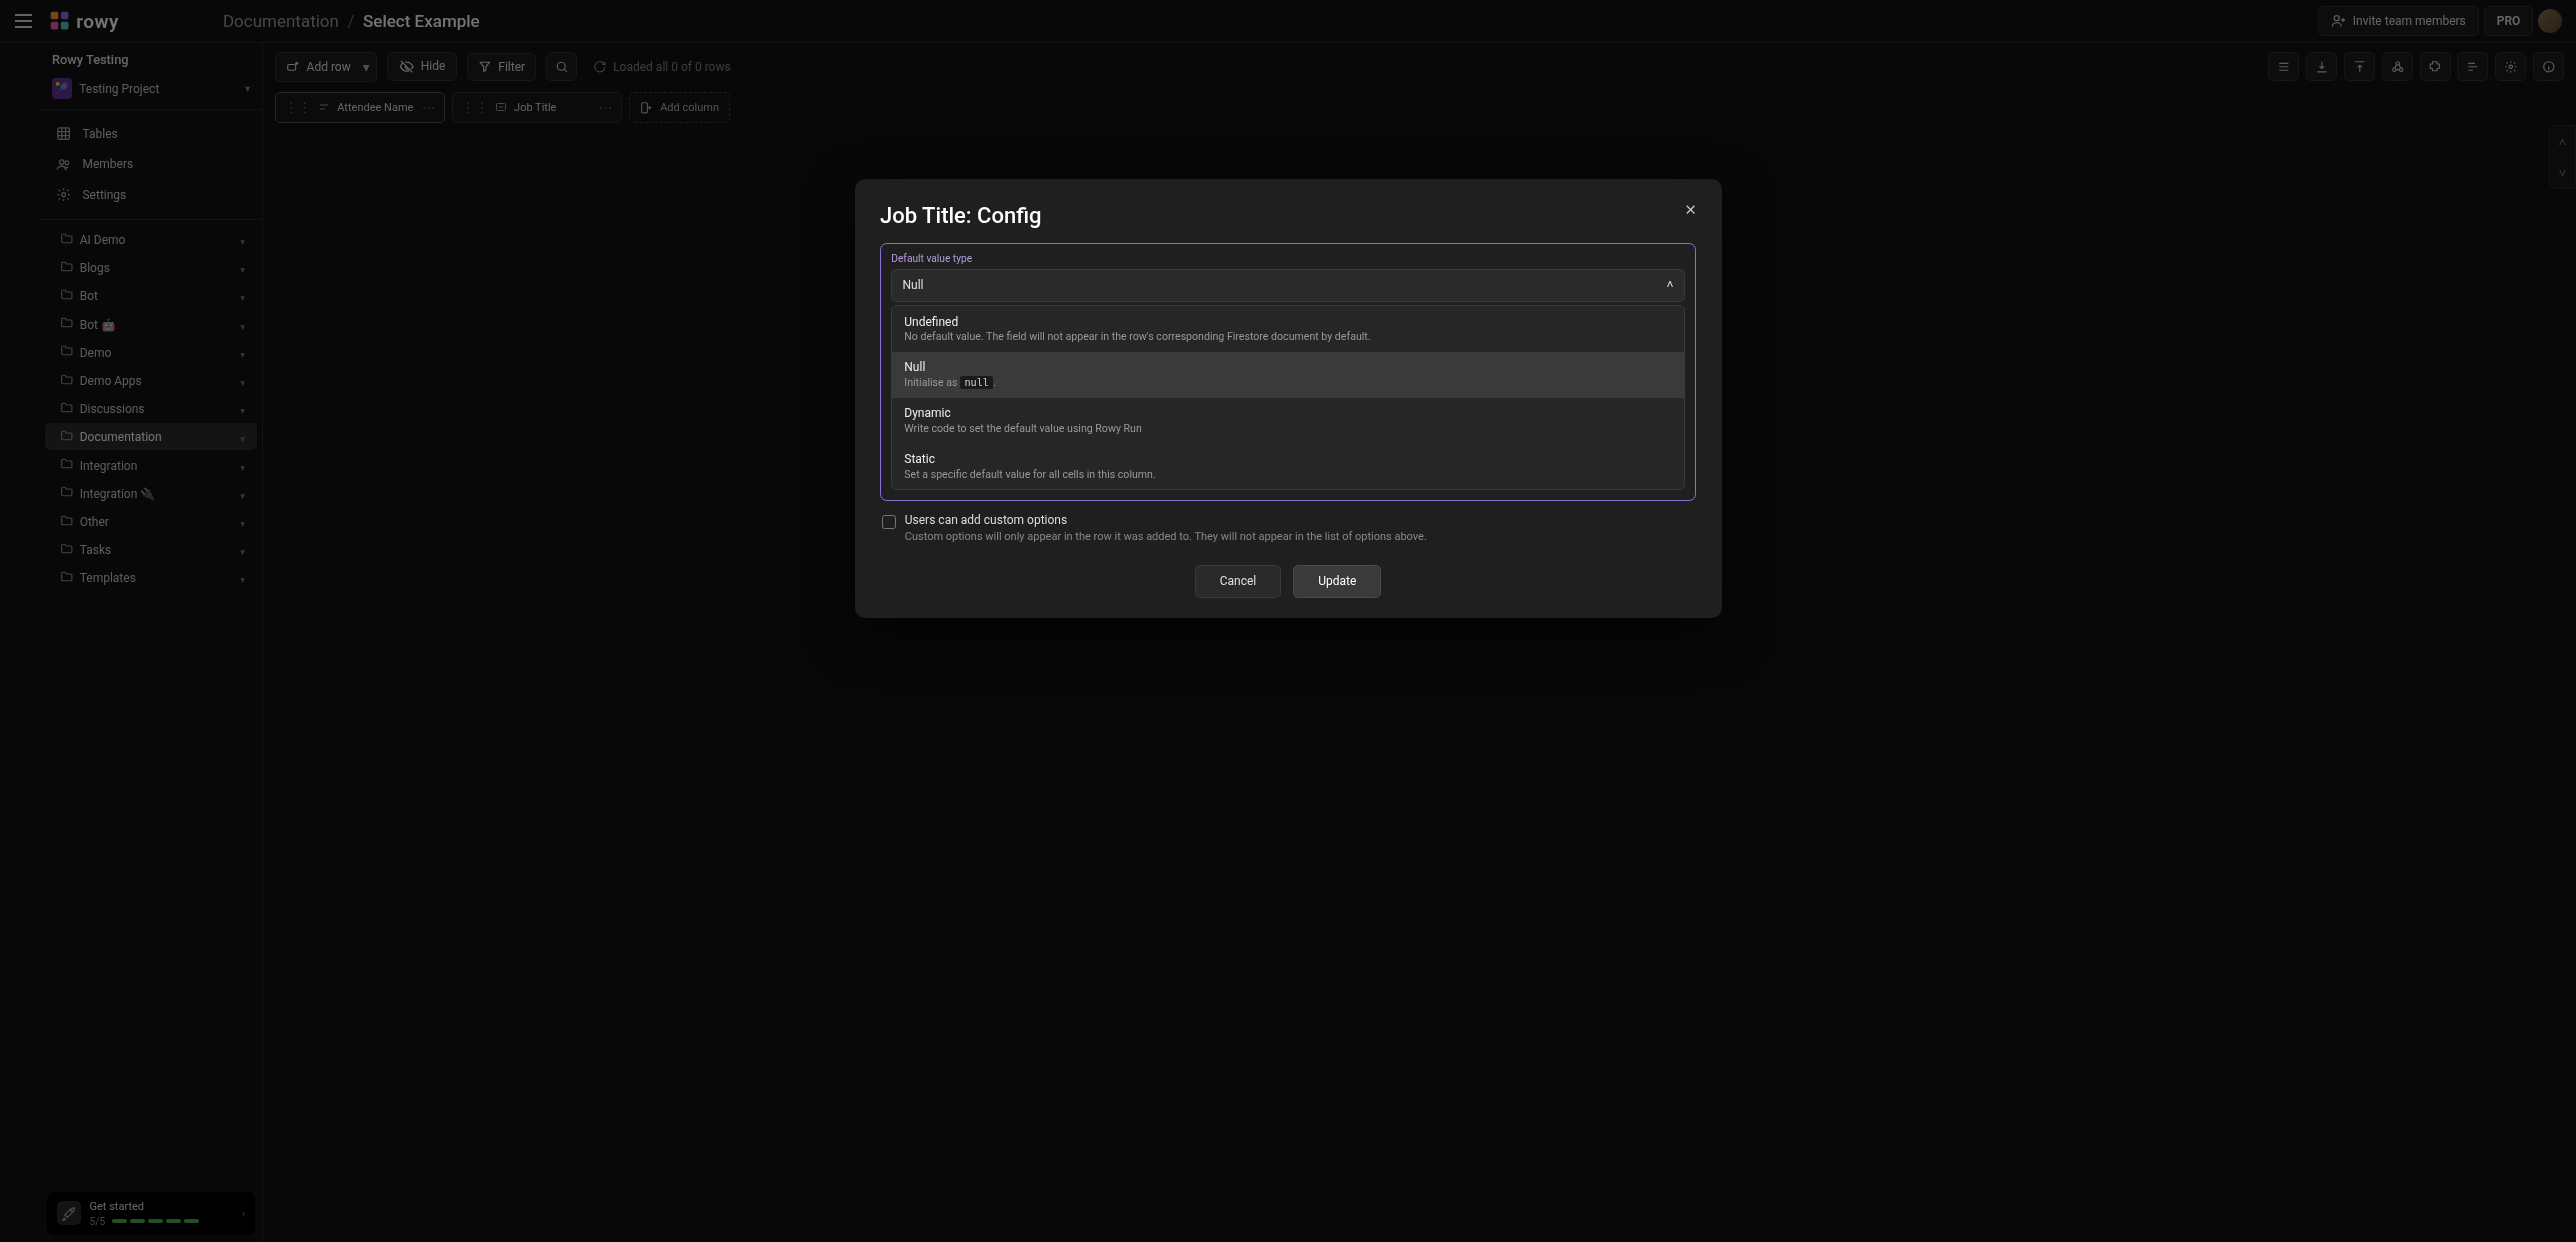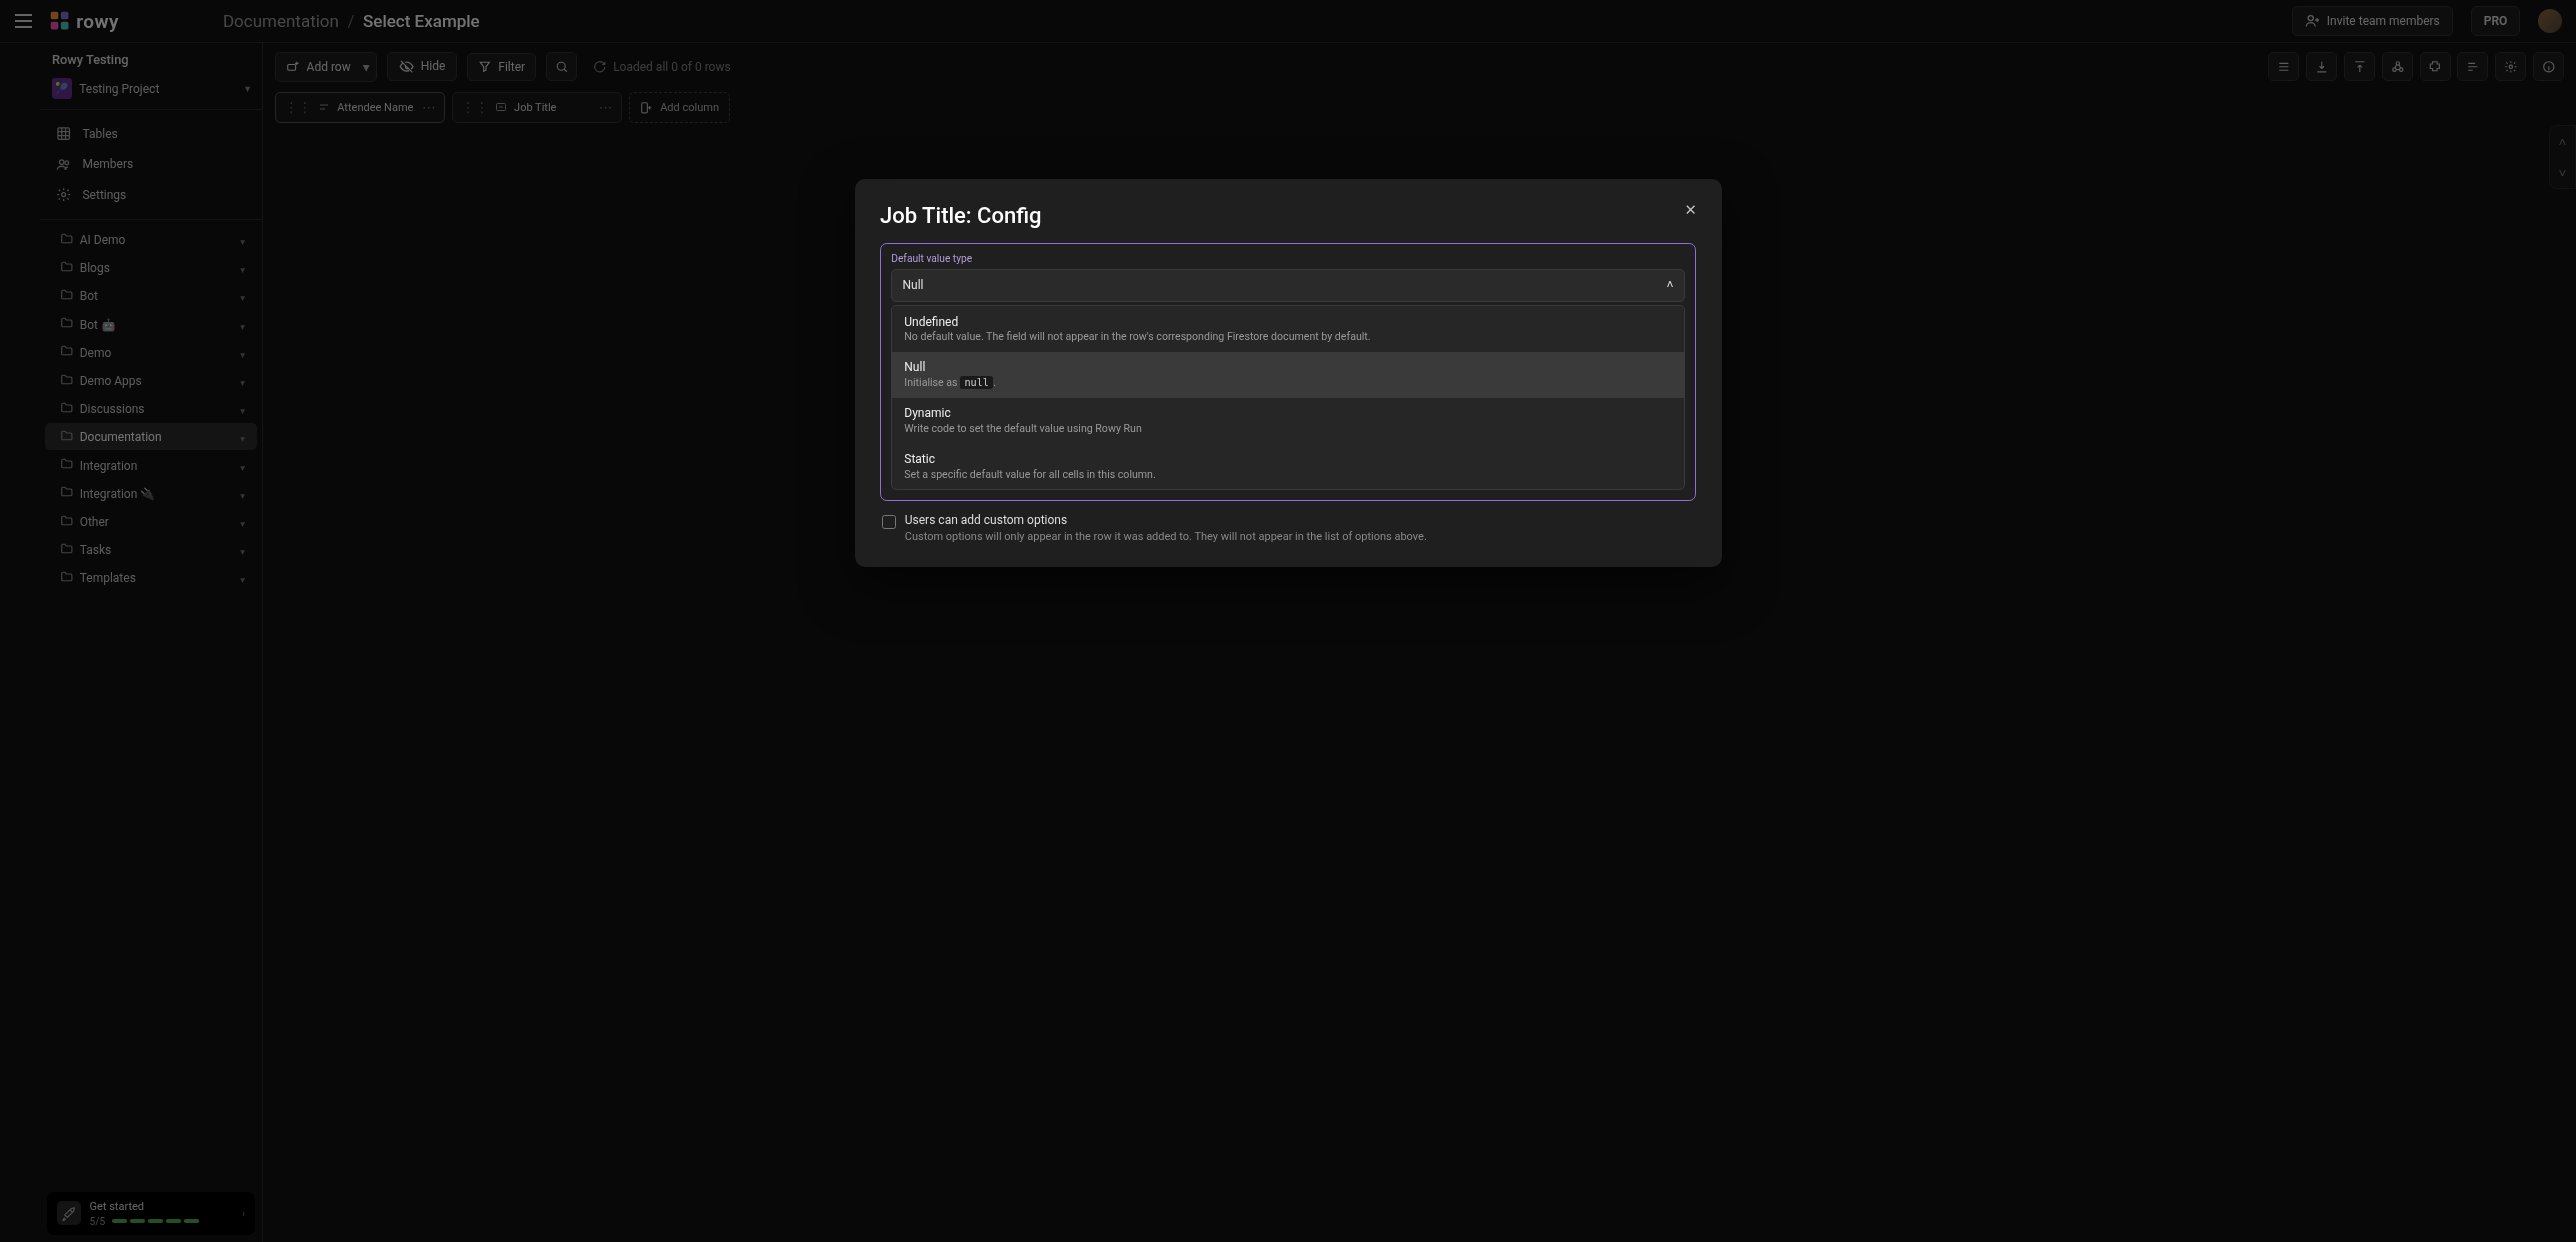--- a/index.html
+++ b/index.html
@@ -20,21 +20,21 @@
 }
 .menu-icon { width: 20.4px; height: 20.4px; display:flex; flex-direction:column; justify-content:space-between; padding:3.4px 1.7px; cursor:pointer; }
 .menu-icon span { display:block; height:1.7px; background:#ddd; }
 .logo { display:flex; align-items:center; gap:5.1px; margin-left:5.1px; }
 .logo-mark { width:22px; height:22px; }
 .logo-text { font-size:19px; font-weight:600; color:#fff; letter-spacing:0.4px; }
 .breadcrumb { margin-left:94px; display:flex; align-items:center; gap:8.5px; font-size:17px; }
 .breadcrumb .crumb-root { color:#9e9e9e; }
 .breadcrumb .slash { color:#666; }
 .breadcrumb .crumb-current { color:#fff; font-weight:500; }
-.top-right { margin-left:auto; display:flex; align-items:center; gap:18px;text-align:right; }
+.top-right { margin-left:auto; display:flex; align-items:center; gap:5px;text-align:right; }
 .invite-btn { display:flex; align-items:center; gap:6.8px; background:#1e1e1e; border:0.9px solid #333; border-radius:5.1px; padding:6.8px 12px; color:#e0e0e0; font-size:12px; cursor:pointer; }
 .pro-btn { background:#1e1e1e; border:0.9px solid #333; border-radius:6px; padding:6.8px 12px; color:#e0e0e0; font-size:12px; font-weight:600; cursor:pointer; }
 .avatar { width:24px; height:24px; border-radius:50%; background:linear-gradient(135deg,#8b6f47,#5a4a3a); }
 
 .body-row { display:flex; flex:1; min-height:0; }
 .sidebar { width:223px; border-right:0.9px solid #2a2a2a; display:flex; flex-direction:column; overflow-y:auto;margin-left:40px; }
 .workspace-sel { padding:8.5px 12px 5.1px; }
 .ws-name { font-size:12.8px; color:#e0e0e0; font-weight:500; }
 .project-row { display:flex; align-items:center; gap:6.8px; padding:6.8px 12px 10.2px; border-bottom:0.9px solid #2a2a2a; }
 .proj-badge { width:20.4px; height:20.4px; border-radius:3.4px; background:#663399; display:flex; align-items:center; justify-content:center; font-size:11px; }
@@ -498,15 +498,19 @@
     </div>
 
     <div class="check-row">
       <div class="checkbox"></div>
       <div>
         <div class="check-label">Users can add custom options</div>
         <div class="check-sub">Custom options will only appear in the row it was added to. They will not appear in the list of options above.</div>
       </div>
     </div>
 
+    <div class="modal-actions">
+      <div class="btn-secondary"><span>Cancel</span></div>
+      <div class="btn-primary"><span>Update</span></div>
+    </div>
   </div>
 </div>
 
 
 </body></html>

